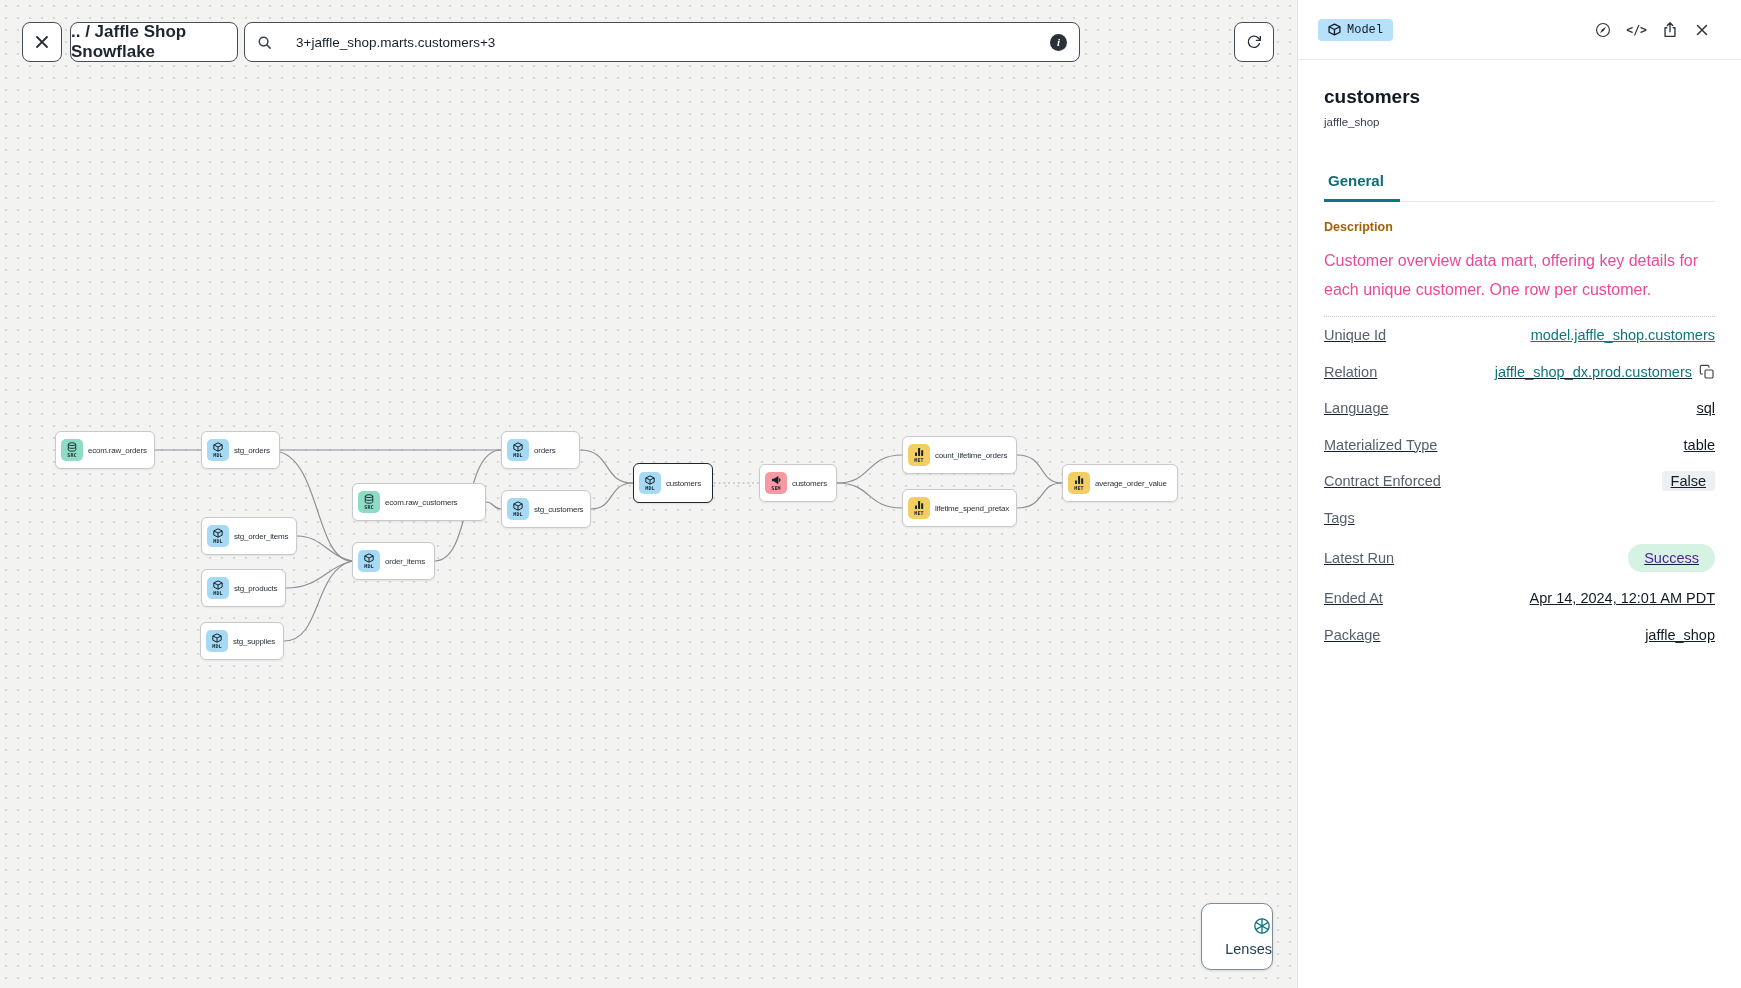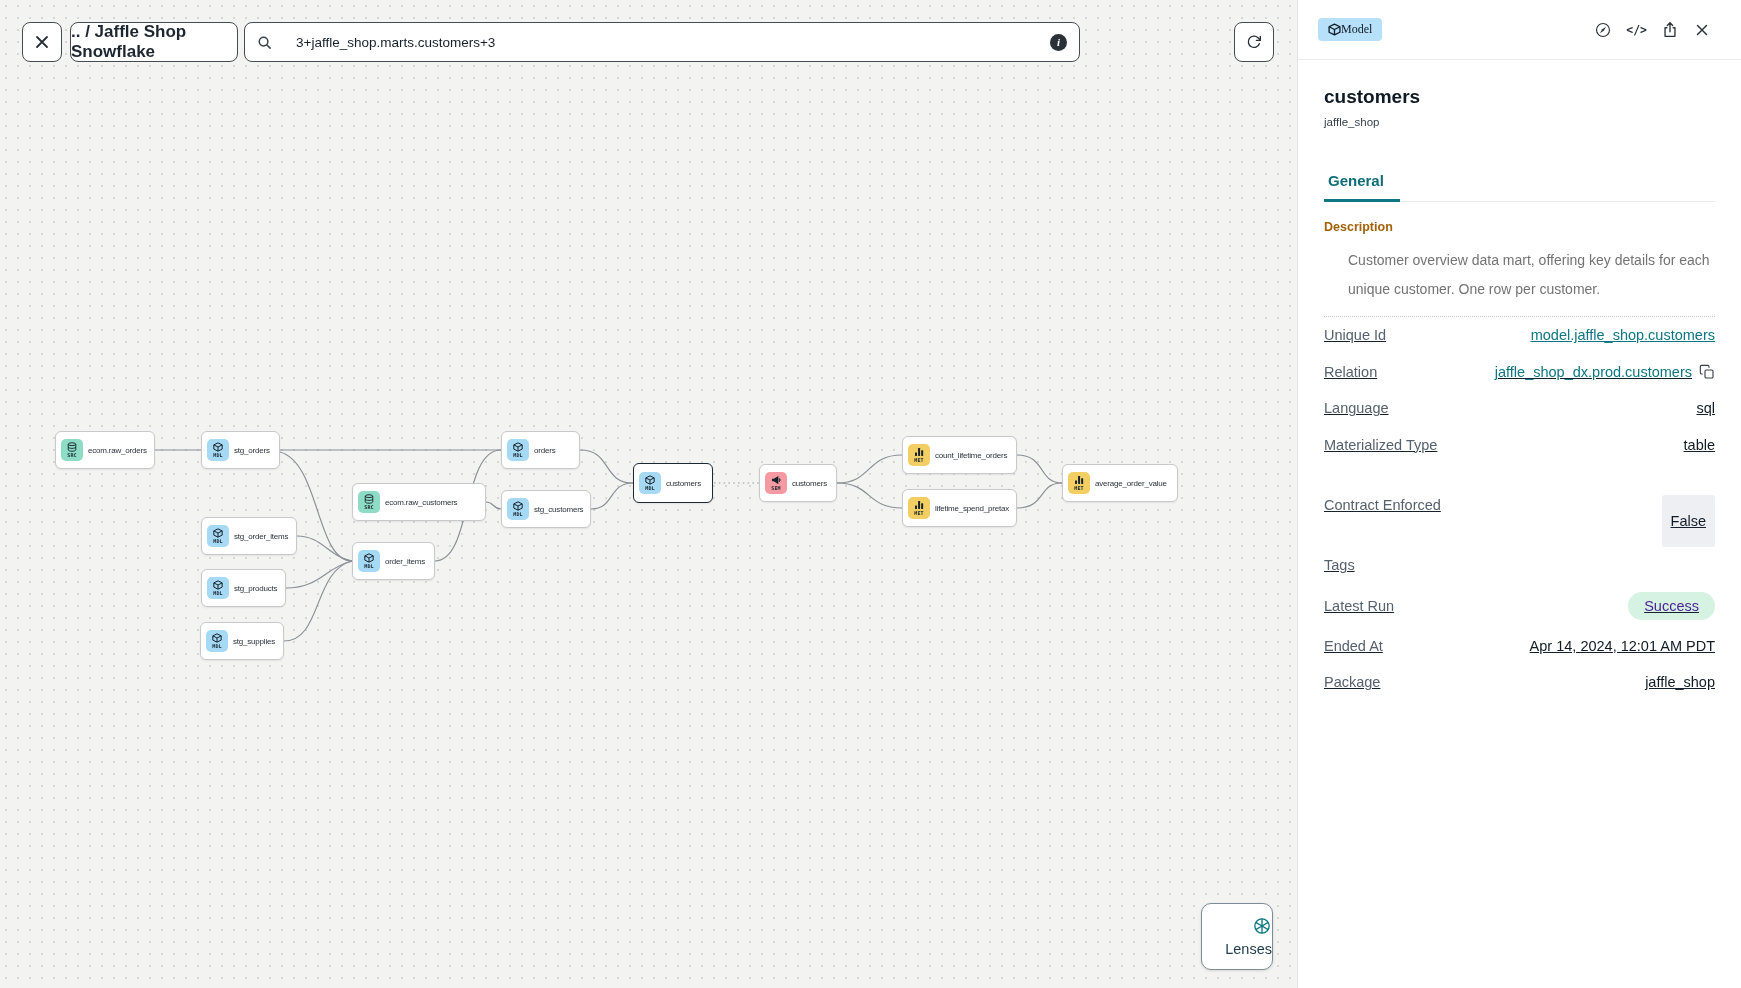--- a/index.html
+++ b/index.html
@@ -82,56 +82,56 @@
   
   .panel {
     position:absolute; left:1297px; top:0; width:444px; height:988px;
     background:#fff; border-left:1px solid #e2e4e6; display:flex; flex-direction:column;
   }
   .panel-header {
     height:60px; flex:0 0 60px; border-bottom:1px solid #e8eaec;
     display:flex; align-items:center; padding:0 30px 0 20px;
   }
   .type-badge {
-    display:flex; align-items:center; background:#b7e1fb;
+    display:flex; align-items:center; gap:6px; background:#b7e1fb;
     border-radius:4px; padding:4px 10px;
-    font-family:Liberation Serif, serif; font-size:12px; color:#0f1b24;
+    font-family:Liberation Mono, monospace; font-size:12px; color:#0f1b24;
   }
   .type-badge svg { width:13px; height:13px; stroke:#0f1b24; }
   .hicons { margin-left:auto; display:flex; align-items:center; gap:14px; }
   .hicon { width:18px; height:18px; cursor:pointer; color:#2b333b; display:flex; align-items:center; justify-content:center; }
   .hicon svg { width:18px; height:18px; stroke:#2b333b; }
   .hicon.code { font-family:"DejaVu Sans Mono",monospace; font-size:11.5px; font-weight:bold; width:auto; }
 
   .panel-body { padding:26px 26px 0 26px; overflow:hidden; }
   .p-title { font-size:19px; font-weight:bold; color:#101a24; }
   .p-sub { font-size:11.5px; color:#39434e; margin-top:8px; }
 
   .tabs { margin-top:44px; border-bottom:1px solid #e7e9eb; display:flex; }
   .tab {
     font-size:15px; font-weight:bold; color:#0e6d76; padding:0 16px 10px 4px;
     border-bottom:3px solid #0d7680; margin-bottom:-1px; cursor:pointer;
   }
 
   .desc-label { margin-top:18px; font-size:12.5px; font-weight:bold; color:#a16207; }
-  .desc-text { margin-top:12px; font-size:14px; line-height:29px; color:#737373;margin-left:24px; }
+  .desc-text { margin-top:12px; font-size:16px; line-height:29px; color:#ec4899; }
   .dotsep { border:none; border-top:1px dotted #c6c9cd; margin-top:12px; }
 
   .frow {
     display:flex; align-items:center; justify-content:space-between; min-height:36.5px;text-decoration:underline;
   }
   .frow.tall { min-height:44px; }
   .flabel { font-size:14.5px; color:#56616e; }
   .fval { font-size:14.5px; color:#111b26; text-align:right; }
   a.fval, .fval.link { color:#0d7680; text-decoration:underline; cursor:pointer; }
   .fval.teal { color:#0d7680; text-decoration:none; }
   .val-wrap { display:flex; align-items:center; gap:7px; }
   .copy-btn { width:16px; height:16px; cursor:pointer; }
   .copy-btn svg { width:16px; height:16px; stroke:#38414b; }
-  .pill-gray { background:#edeff2; border-radius:3px; padding:18px 9px;margin-top:32px; }
+  .pill-gray { background:#edeff2; border-radius:3px; padding:2px 9px; }
   .pill-green {
     background:#d5f2e2; color:#4c1d95; border-radius:16px; padding:6px 16px;
     font-size:14.5px;
   }
 </style>
 </head>
 <body>
 
 <svg width="0" height="0" style="position:absolute" aria-hidden="true">
   <defs>

